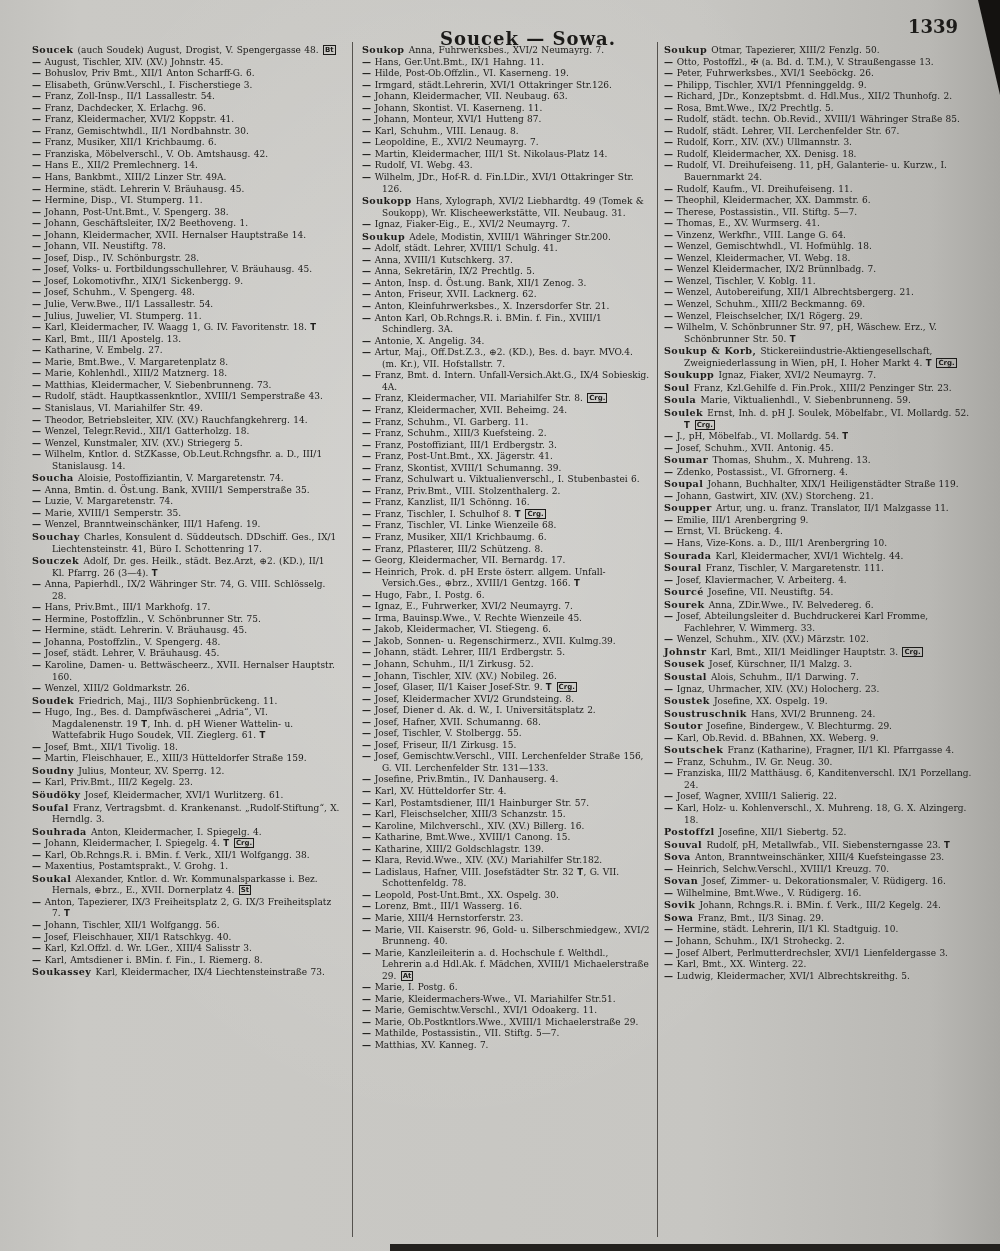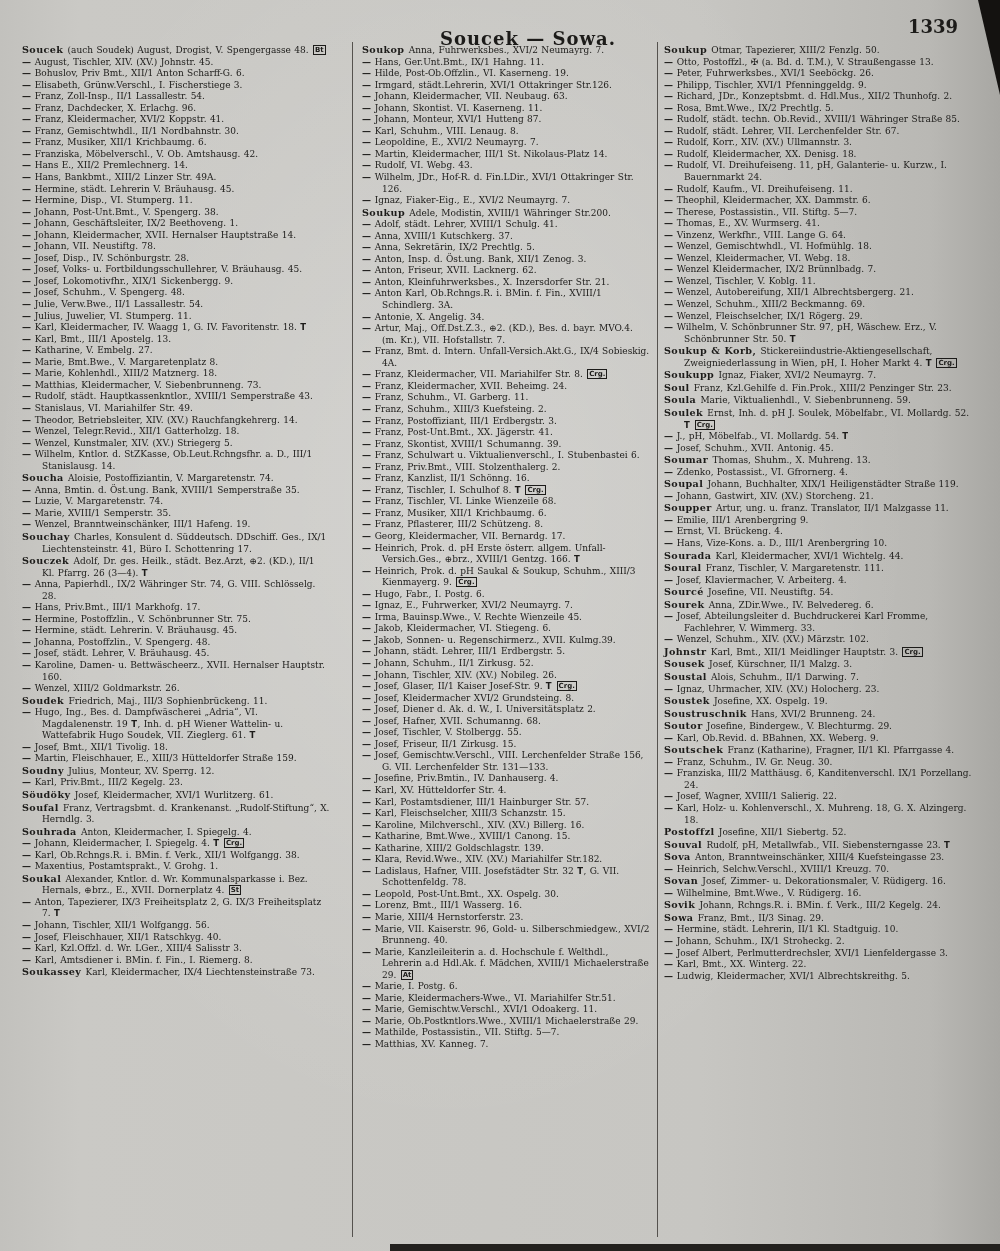--- a/index.html
+++ b/index.html
@@ -30,21 +30,21 @@
   .pagenum{
     position:absolute;right:42px;top:4px;
     font-weight:bold;font-size:18px;font-family:"DejaVu Serif",serif;
   }
   .rule-v{position:absolute;top:42px;bottom:14px;width:1px;background:#55524e;}
   #vr1{left:352px;} #vr2{left:657px;}
   .col{
     position:absolute;top:44px;font-size:9px;line-height:11.55px;
     text-align:left;word-spacing:.5px;
   }
-  #col1{left:22px;width:308px;}
+  #col1{left:32px;width:308px;}
   #col2{left:362px;width:288px;}
   #col3{left:664px;width:312px;}
   .entry{padding-left:20px;text-indent:-20px;}
   .surname{font-weight:bold;font-size:9.6px;letter-spacing:.4px;}
   .dash{font-weight:bold;}
   .tag{
     display:inline-block;text-indent:0;
     border:1px solid #1c1b19;padding:0 1px;margin:0 1px;
     font-family:"DejaVu Sans",sans-serif;font-size:7px;font-weight:bold;
     line-height:8px;vertical-align:1px;
@@ -146,20 +146,21 @@
     <div class="entry"><span class="dash">— </span>Hilde, Post-Ob.Offzlin., VI. Kaserneng. 19.</div>
     <div class="entry"><span class="dash">— </span>Irmgard, städt.Lehrerin, XVI/1 Ottakringer Str.126.</div>
     <div class="entry"><span class="dash">— </span>Johann, Kleidermacher, VII. Neubaug. 63.</div>
     <div class="entry"><span class="dash">— </span>Johann, Skontist. VI. Kaserneng. 11.</div>
     <div class="entry"><span class="dash">— </span>Johann, Monteur, XVI/1 Hutteng 87.</div>
     <div class="entry"><span class="dash">— </span>Karl, Schuhm., VIII. Lenaug. 8.</div>
     <div class="entry"><span class="dash">— </span>Leopoldine, E., XVI/2 Neumayrg. 7.</div>
     <div class="entry"><span class="dash">— </span>Martin, Kleidermacher, III/1 St. Nikolaus-Platz 14.</div>
     <div class="entry"><span class="dash">— </span>Rudolf, VI. Webg. 43.</div>
     <div class="entry"><span class="dash">— </span>Wilhelm, JDr., Hof-R. d. Fin.LDir., XVI/1 Ottakringer Str. 126.</div>
+    <div class="entry"><span class="surname">Soukopp </span>Hans, Xylograph, XVI/2 Liebhardtg. 49 (Tomek &amp; Soukopp), Wr. Klischeewerkstätte, VII. Neubaug. 31.</div>
     <div class="entry"><span class="dash">— </span>Ignaz, Fiaker-Eig., E., XVI/2 Neumayrg. 7.</div>
     <div class="entry"><span class="surname">Soukup </span>Adele, Modistin, XVIII/1 Währinger Str.200.</div>
     <div class="entry"><span class="dash">— </span>Adolf, städt. Lehrer, XVIII/1 Schulg. 41.</div>
     <div class="entry"><span class="dash">— </span>Anna, XVIII/1 Kutschkerg. 37.</div>
     <div class="entry"><span class="dash">— </span>Anna, Sekretärin, IX/2 Prechtlg. 5.</div>
     <div class="entry"><span class="dash">— </span>Anton, Insp. d. Öst.ung. Bank, XII/1 Zenog. 3.</div>
     <div class="entry"><span class="dash">— </span>Anton, Friseur, XVII. Lacknerg. 62.</div>
     <div class="entry"><span class="dash">— </span>Anton, Kleinfuhrwerksbes., X. Inzersdorfer Str. 21.</div>
     <div class="entry"><span class="dash">— </span>Anton Karl, Ob.Rchngs.R. i. BMin. f. Fin., XVIII/1 Schindlerg. 3A.</div>
     <div class="entry"><span class="dash">— </span>Antonie, X. Angelig. 34.</div>
@@ -174,21 +175,20 @@
     <div class="entry"><span class="dash">— </span>Franz, Skontist, XVIII/1 Schumanng. 39.</div>
     <div class="entry"><span class="dash">— </span>Franz, Schulwart u. Viktualienverschl., I. Stubenbastei 6.</div>
     <div class="entry"><span class="dash">— </span>Franz, Priv.Bmt., VIII. Stolzenthalerg. 2.</div>
     <div class="entry"><span class="dash">— </span>Franz, Kanzlist, II/1 Schönng. 16.</div>
     <div class="entry"><span class="dash">— </span>Franz, Tischler, I. Schulhof 8. <span class="tel">T</span> <span class="tag">Crg.</span></div>
     <div class="entry"><span class="dash">— </span>Franz, Tischler, VI. Linke Wienzeile 68.</div>
     <div class="entry"><span class="dash">— </span>Franz, Musiker, XII/1 Krichbaumg. 6.</div>
     <div class="entry"><span class="dash">— </span>Franz, Pflasterer, III/2 Schützeng. 8.</div>
     <div class="entry"><span class="dash">— </span>Georg, Kleidermacher, VII. Bernardg. 17.</div>
     <div class="entry"><span class="dash">— </span>Heinrich, Prok. d. pH Erste österr. allgem. Unfall-Versich.Ges., ⊕brz., XVIII/1 Gentzg. 166. <span class="tel">T</span></div>
-    <div class="entry"><span class="dash">— </span>Heinrich, Prok. d. pH Saukal &amp; Soukup, Schuhm., XIII/3 Kienmayerg. 9. <span class="tag">Crg.</span></div>
     <div class="entry"><span class="dash">— </span>Hugo, Fabr., I. Postg. 6.</div>
     <div class="entry"><span class="dash">— </span>Ignaz, E., Fuhrwerker, XVI/2 Neumayrg. 7.</div>
     <div class="entry"><span class="dash">— </span>Irma, Bauinsp.Wwe., V. Rechte Wienzeile 45.</div>
     <div class="entry"><span class="dash">— </span>Jakob, Kleidermacher, VI. Stiegeng. 6.</div>
     <div class="entry"><span class="dash">— </span>Jakob, Sonnen- u. Regenschirmerz., XVII. Kulmg.39.</div>
     <div class="entry"><span class="dash">— </span>Johann, städt. Lehrer, III/1 Erdbergstr. 5.</div>
     <div class="entry"><span class="dash">— </span>Johann, Schuhm., II/1 Zirkusg. 52.</div>
     <div class="entry"><span class="dash">— </span>Johann, Tischler, XIV. (XV.) Nobileg. 26.</div>
     <div class="entry"><span class="dash">— </span>Josef, Glaser, II/1 Kaiser Josef-Str. 9. <span class="tel">T</span> <span class="tag">Crg.</span></div>
     <div class="entry"><span class="dash">— </span>Josef, Kleidermacher XVI/2 Grundsteing. 8.</div>

